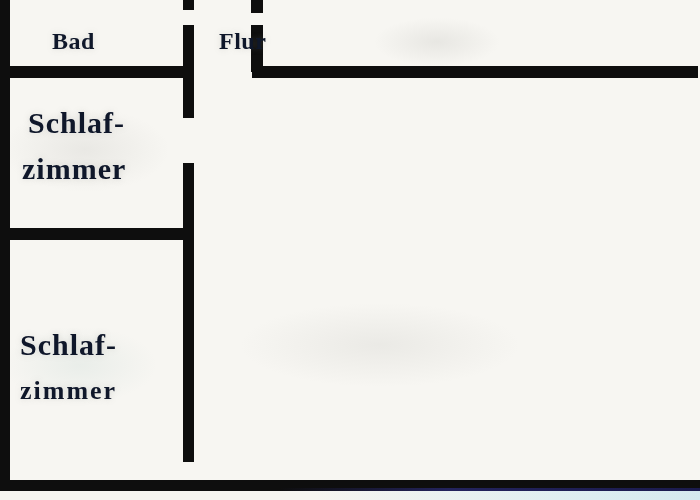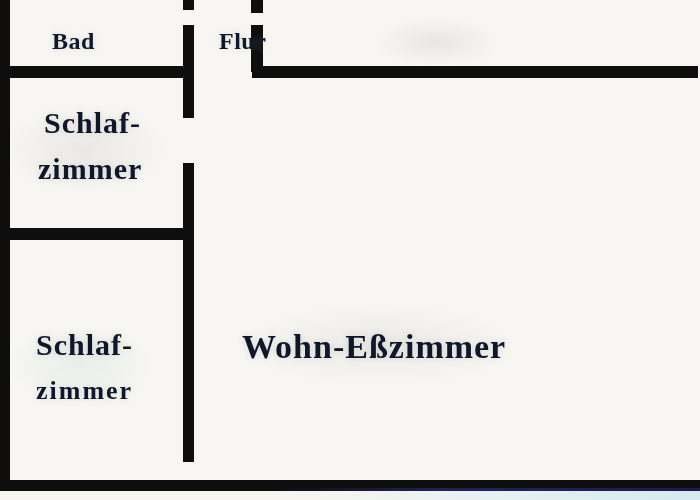--- a/index.html
+++ b/index.html
@@ -41,21 +41,21 @@
   
   .lbl{
     position:absolute;color:#0f172a;font-weight:bold;white-space:nowrap;
     text-shadow:0 0 6px rgba(140,140,135,0.25);
     z-index:5;
   }
   .lbl-small{font-size:24px;letter-spacing:0.5px;}
   .lbl-bad   {left:52px; top:28px;}
   .lbl-flur  {left:210px;top:28px;margin-left:9px;}
   .lbl-kueche{left:394px;top:27px;}
-  .lbl-schlaf{font-size:30px;line-height:46px;letter-spacing:1px;margin-left:16px;}
+  .lbl-schlaf{font-size:30px;line-height:46px;letter-spacing:1px;}
   .lbl-schlaf-top{left:22px;top:100px;}
   .lbl-schlaf-top .l1{padding-left:6px;}
   .lbl-schlaf-bottom{left:20px;top:322px;}
   .lbl-schlaf-bottom .l2{font-size:26px;letter-spacing:2px;}
   .lbl-wohn{left:242px;top:328px;font-size:34px;letter-spacing:1px;}
 </style>
 </head>
 <body>
 
 <div id="stage">
@@ -84,15 +84,14 @@
   <div class="lbl lbl-schlaf lbl-schlaf-top">
     <div class="l1">Schlaf-</div>
     <div class="l2">zimmer</div>
   </div>
 
   <div class="lbl lbl-schlaf lbl-schlaf-bottom">
     <div class="l1">Schlaf-</div>
     <div class="l2">zimmer</div>
   </div>
 
-  <div class="lbl lbl-wohn">Wohn-Eßzimmer</div>
 
 </div>
 
 </body></html>

